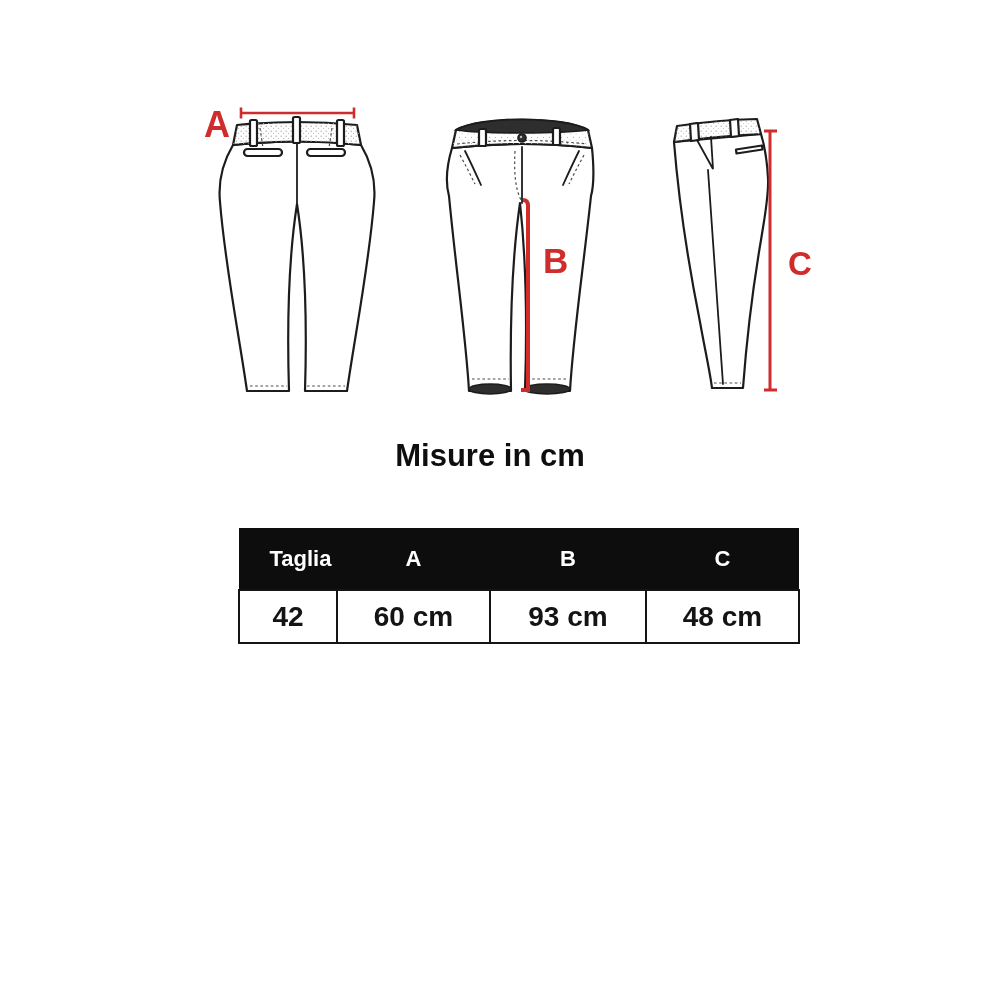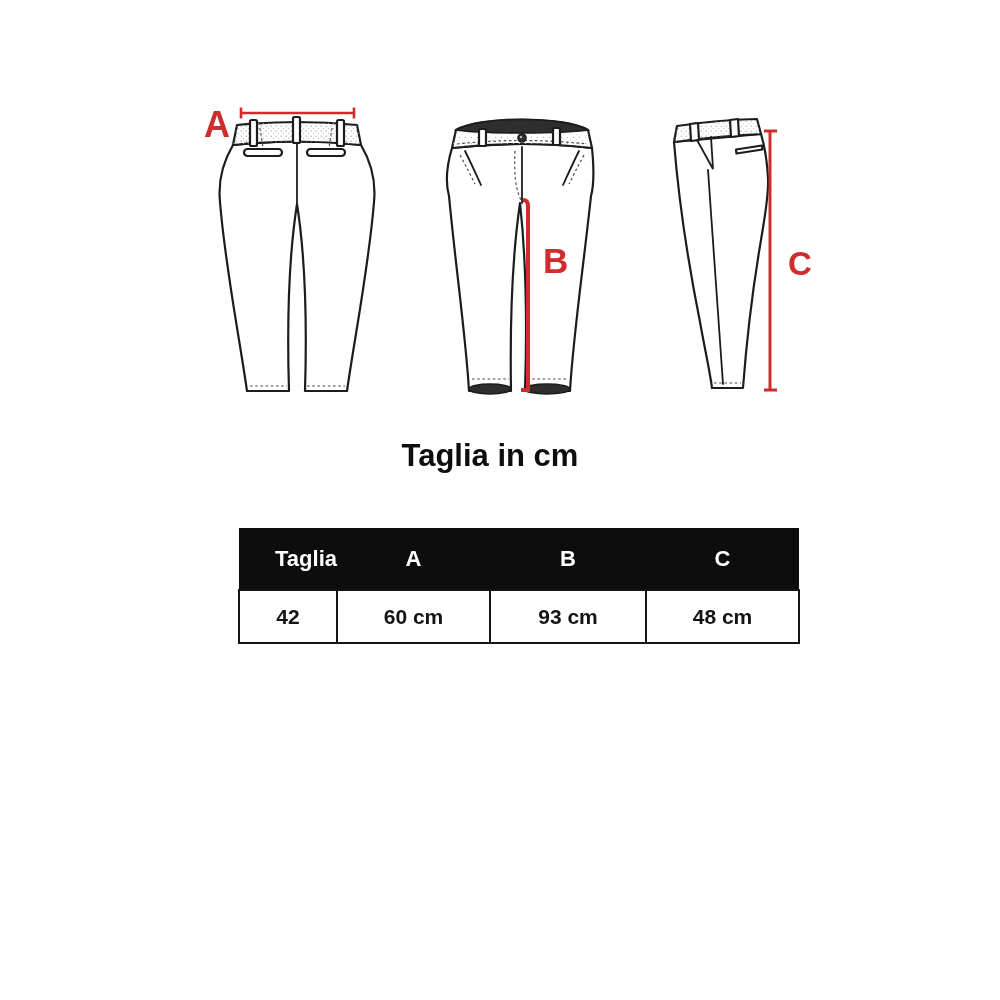--- a/index.html
+++ b/index.html
@@ -25,23 +25,23 @@
     font-size:31px;line-height:36px;font-weight:bold;color:#0e0e0e;letter-spacing:0px;
   }
   table.size-table{
     position:absolute;top:528px;left:238px;width:560px;
     border-collapse:collapse;table-layout:fixed;
   }
   table.size-table th{
     background:#0d0d0d;color:#ffffff;font-size:22px;font-weight:bold;
     height:61px;border:none;text-align:center;padding:0;
   }
-  table.size-table th.col-first{text-align:right;padding-left:25px;}
+  table.size-table th.col-first{text-align:center;padding-left:25px;}
   table.size-table td{
-    background:#ffffff;color:#141414;font-size:21px;font-weight:bold;
+    background:#ffffff;color:#141414;font-size:28px;font-weight:bold;
     height:51px;border:2px solid #141414;text-align:center;padding:0;
   }
 </style>
 </head>
 <body>
 
 <div class="canvas">
 
   <svg class="diagram d-back" width="178" height="300" viewBox="0 0 178 300">
     <defs>
@@ -135,21 +135,21 @@
     <path class="ink-thin" d="M 37 40 L 53 69 L 51 37"></path>
 
     <path class="ink" stroke-width="1.8" d="M 76 49.5 L 102 45.5 L 102.5 49.5 L 76.5 53.5 Z"></path>
 
     <path class="dash" d="M 54 283 L 81 283"></path>
 
     <path class="red-line" stroke-width="3" d="M 110 31 L 110 290 M 104 31 L 117 31 M 104 290 L 117 290"></path>
     <text class="measure-letter" x="128" y="175" font-size="33">C</text>
   </svg>
 
-  <div class="page-title">Taglia in cm</div>
+  <div class="page-title">Misure in cm</div>
 
   <table class="size-table">
     <colgroup>
       <col style="width:98px">
         <col style="width:153px">
         <col style="width:156px">
         <col style="width:153px">
     </colgroup>
     <thead>
       <tr>

